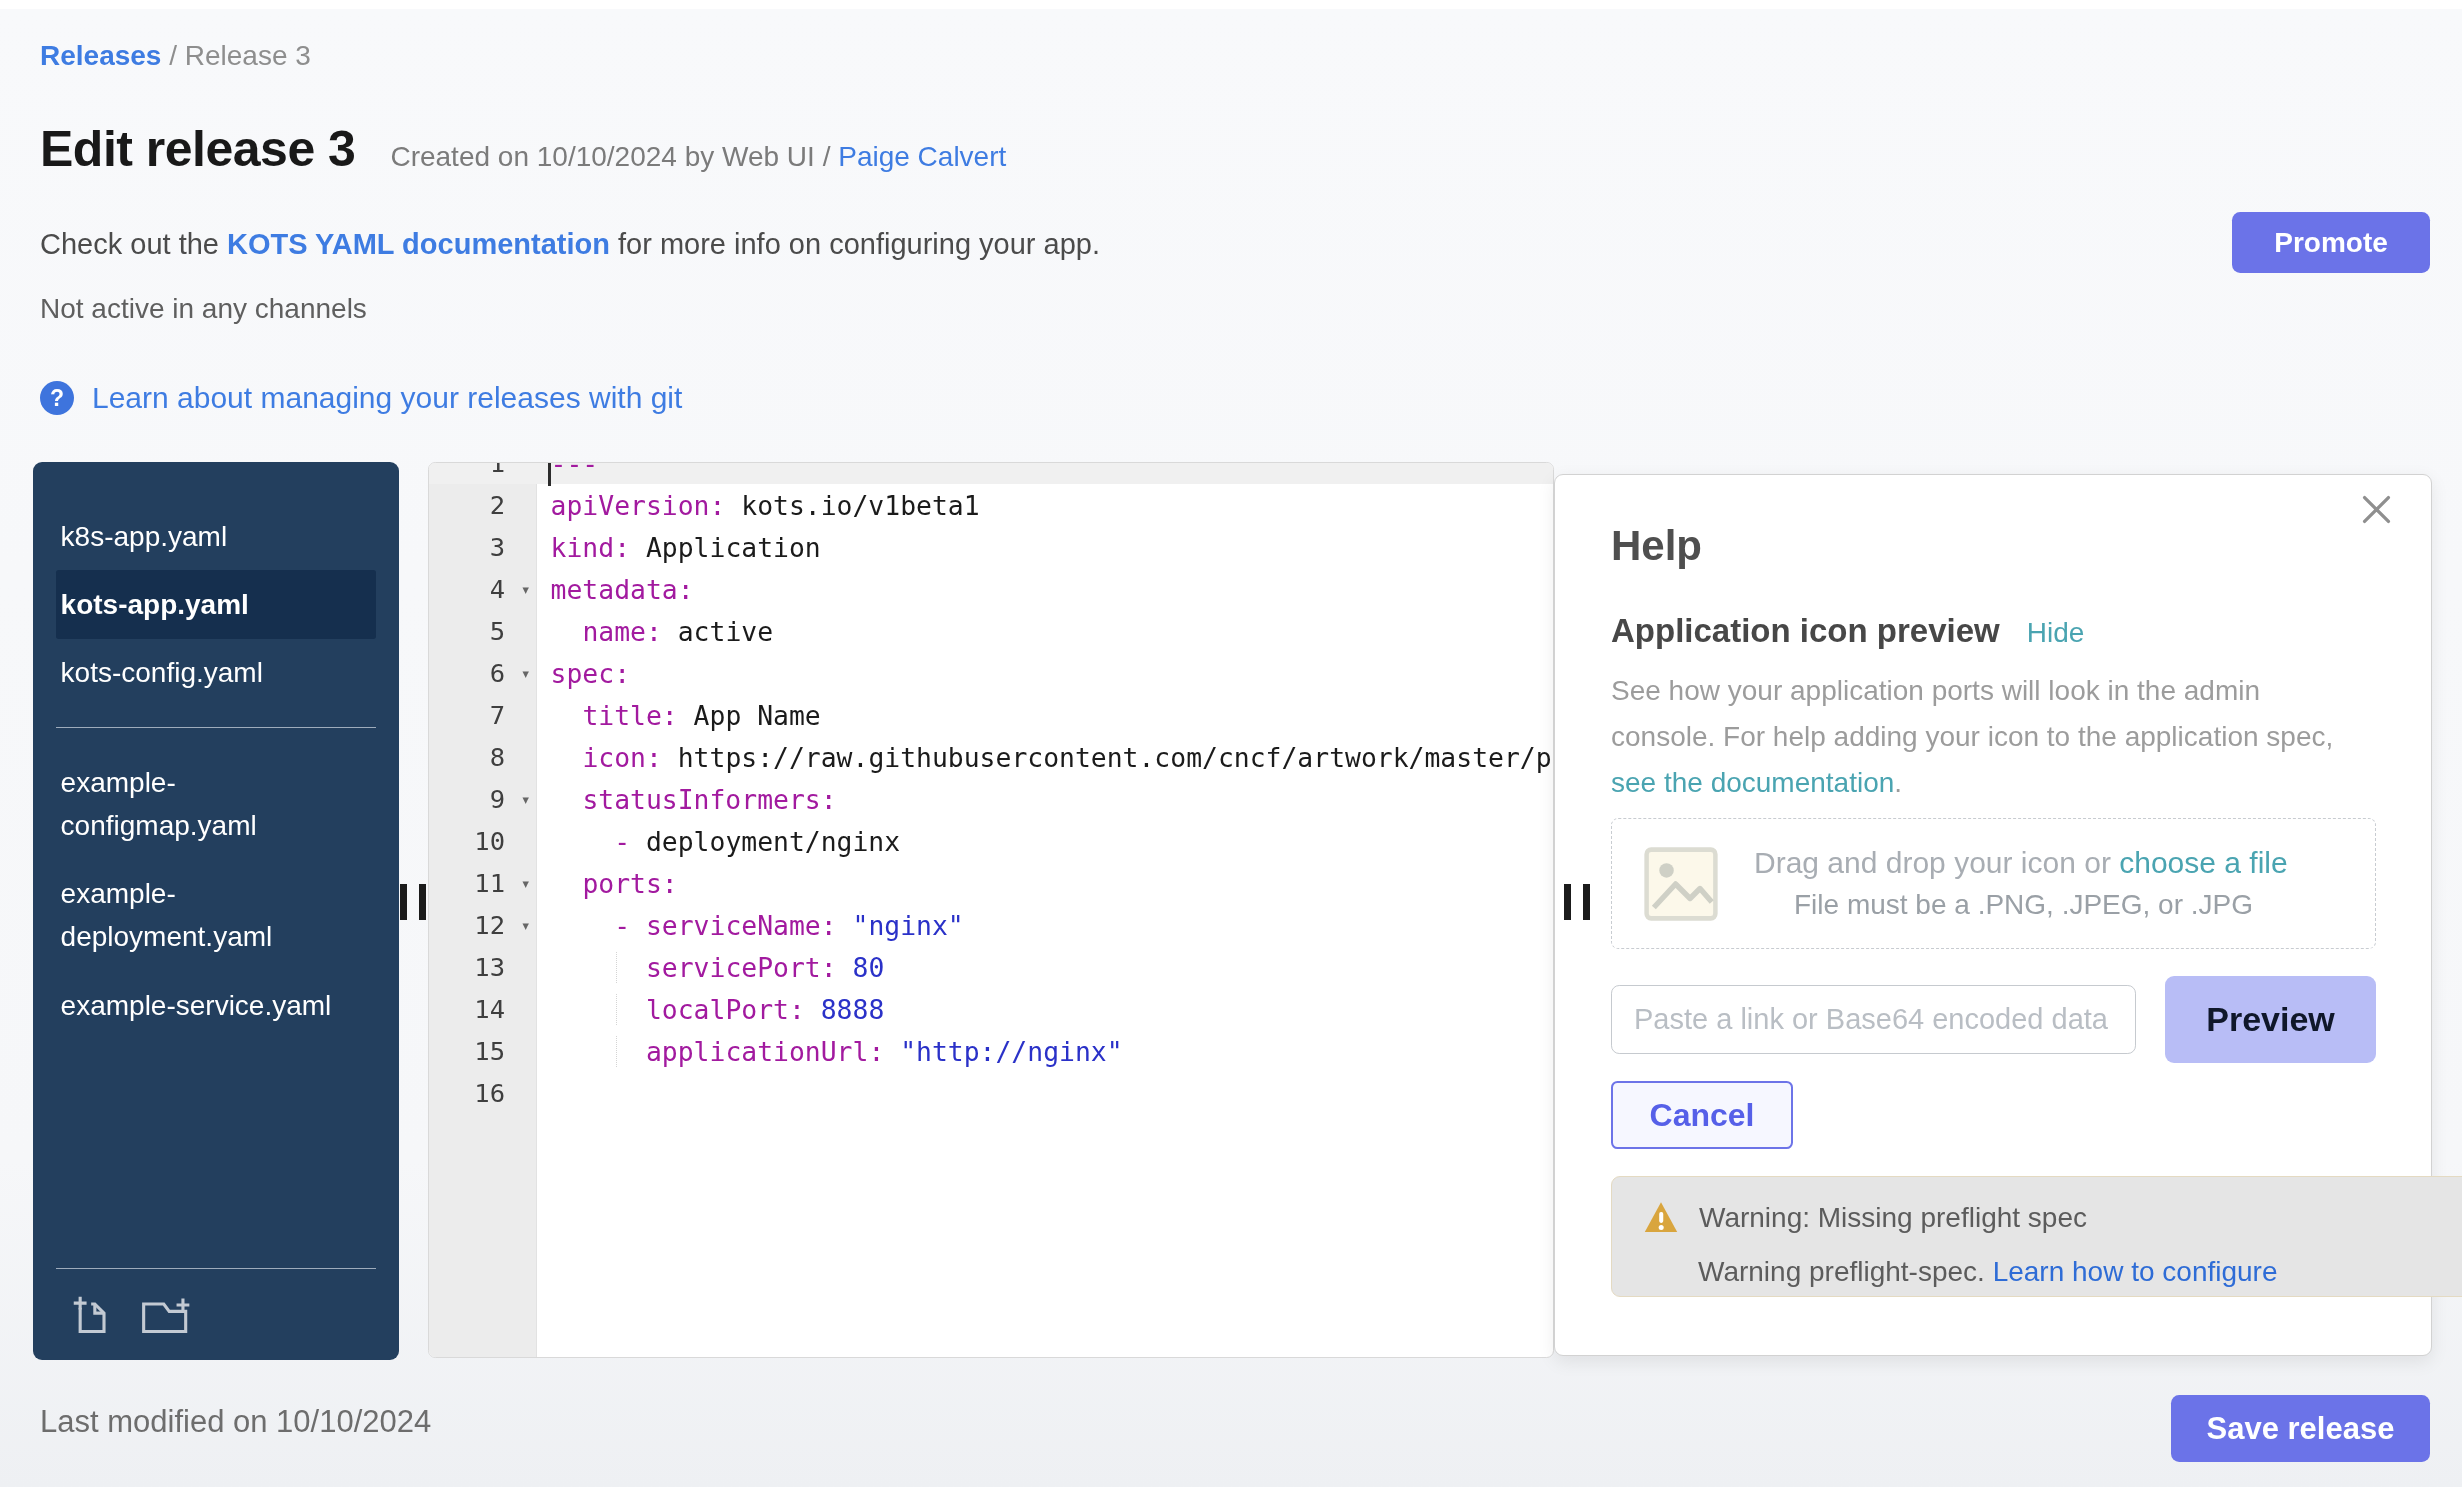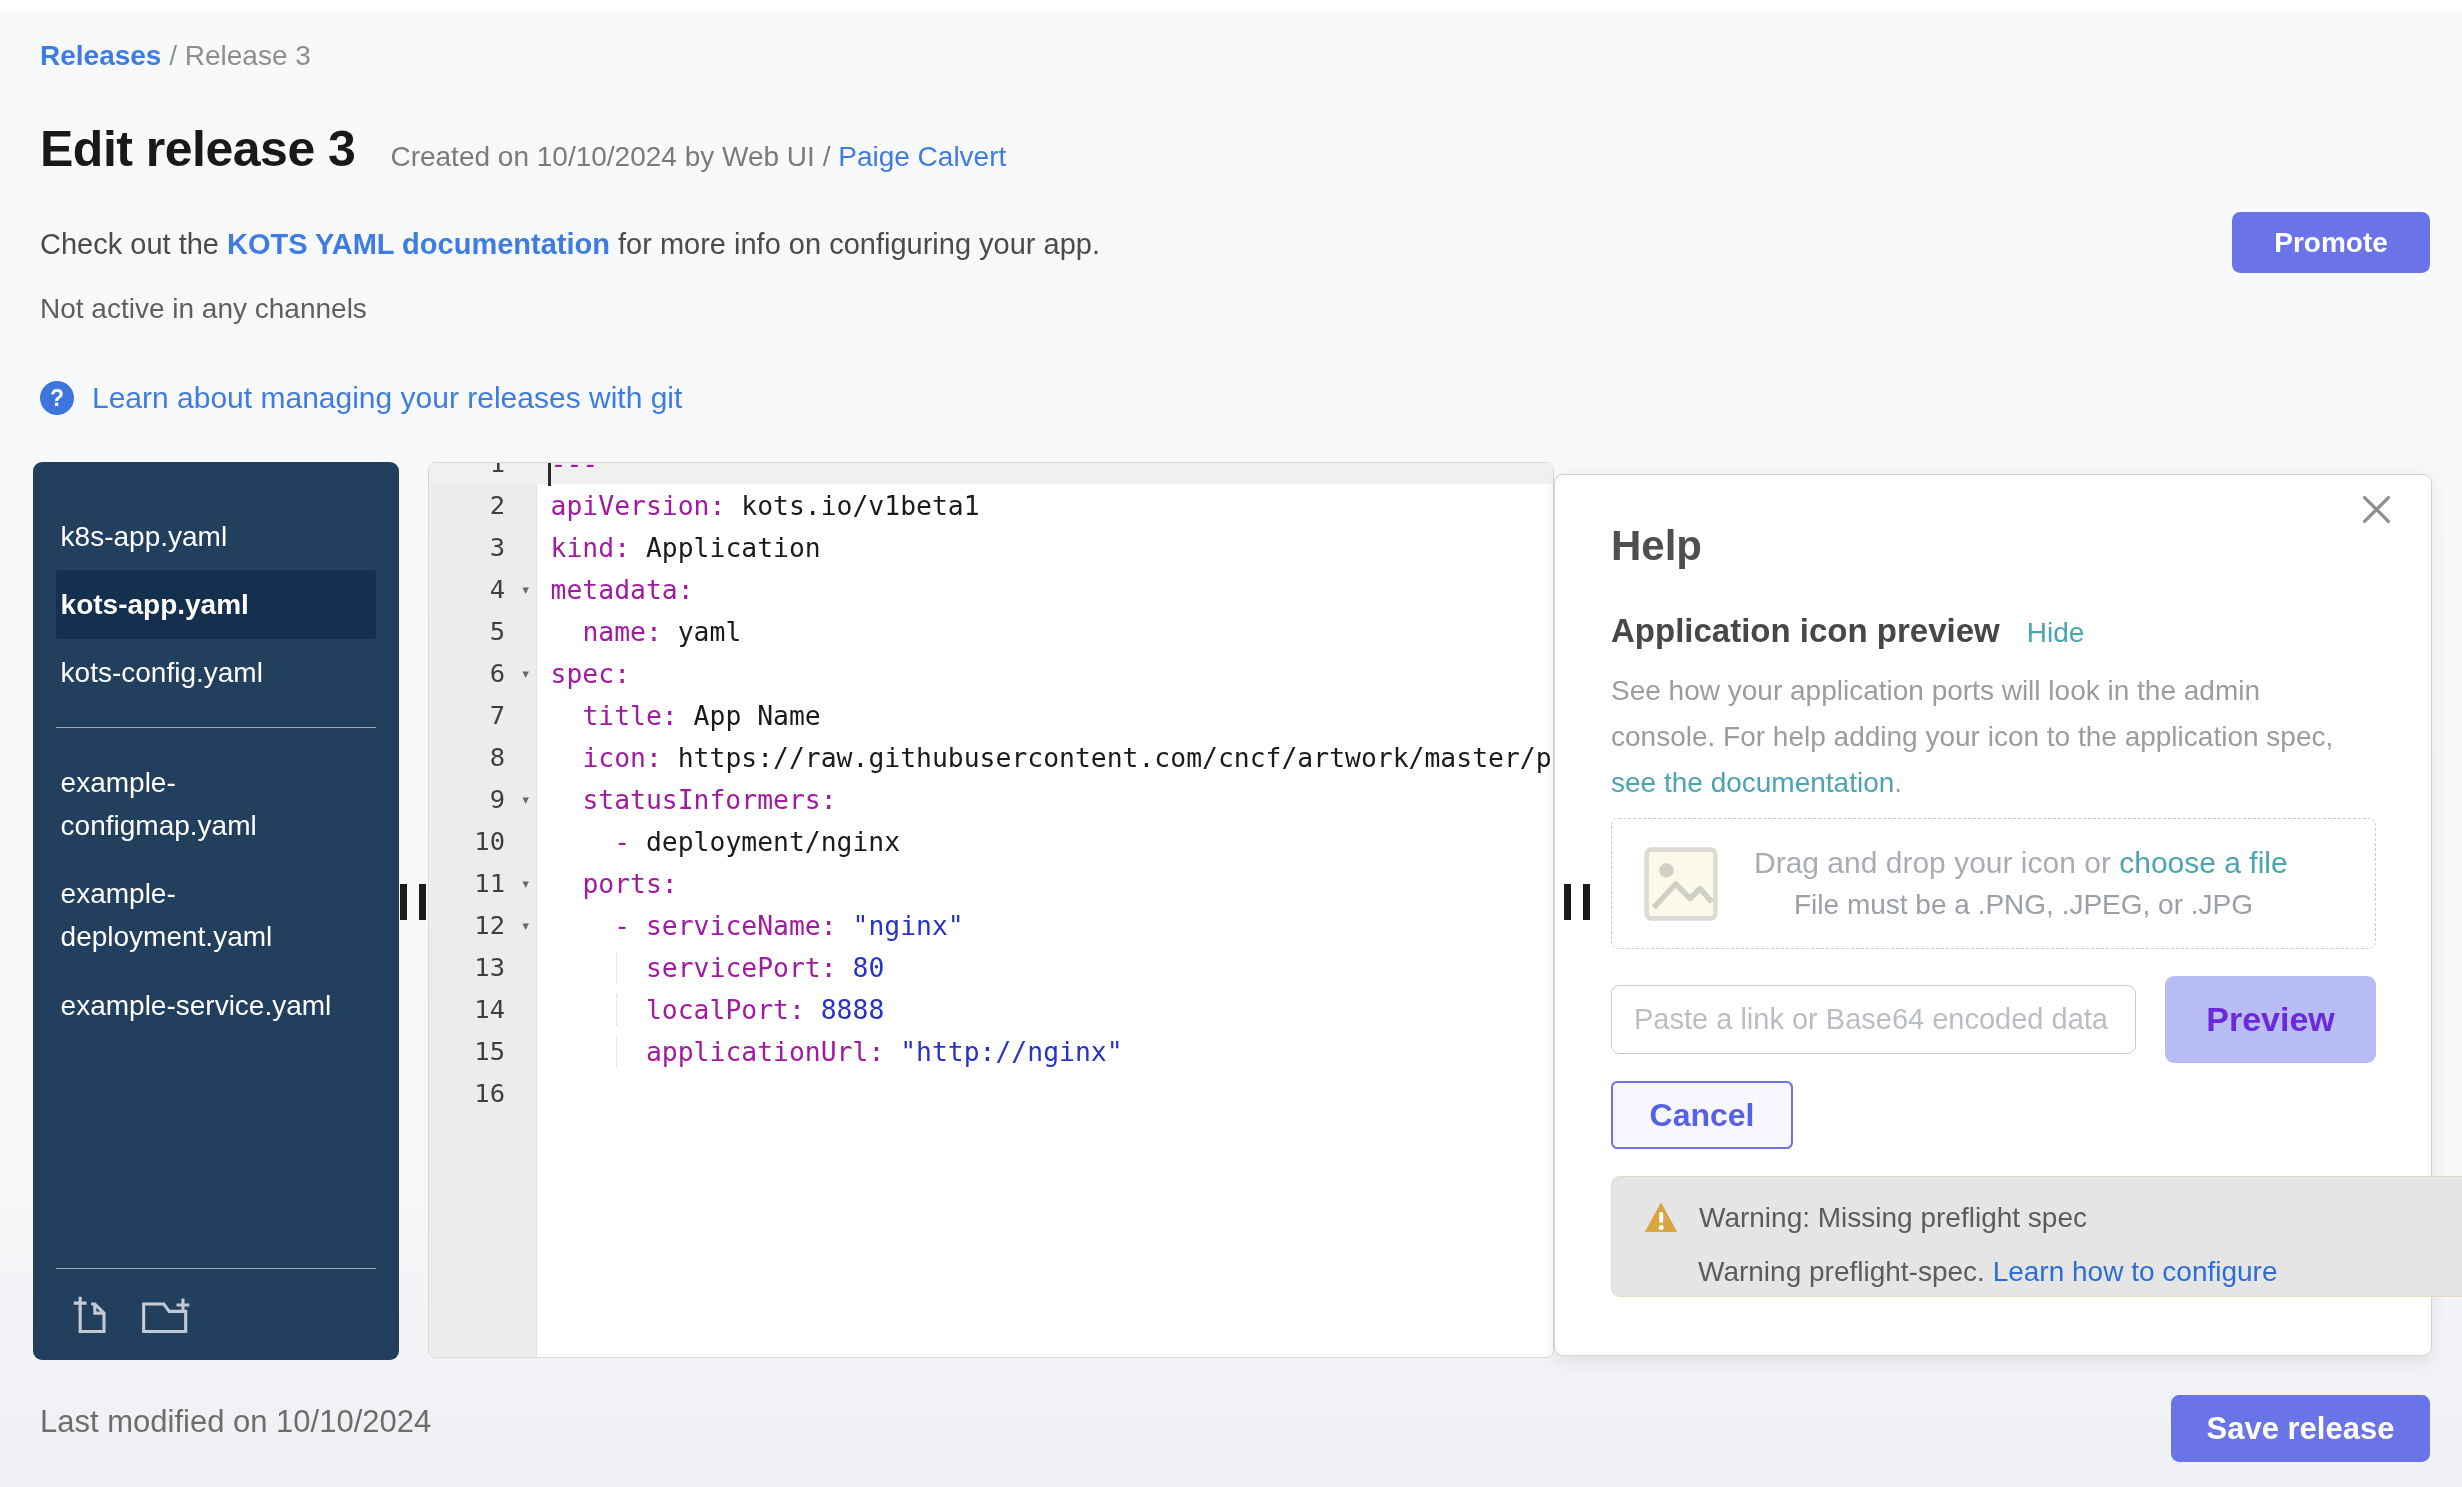--- a/index.html
+++ b/index.html
@@ -76,21 +76,21 @@
   .dz-icon{margin-left:31px;flex:none;}
   .dz-text{margin-left:35px;}
   .dz-main{font-size:30px;color:#a8adb3;}
   .dz-main a{color:#4aa4b1;text-decoration:none;cursor:pointer;}
   .dz-hint{margin-top:9px;font-size:28px;color:#9aa0a6;margin-left:40px;}
   .url-input{position:absolute;left:56px;top:510px;width:525px;height:69px;box-sizing:border-box;
         border:1.8px solid #c6cacf;border-radius:8.2px;padding:0 22px;font-size:29px;color:#555;
         font-family:inherit;background:#fff;outline:none;}
   .url-input::placeholder{color:#b9bec4;}
   .preview-btn{position:absolute;left:610px;top:501px;width:211px;height:87px;background:#b8bdf6;
-        border:none;border-radius:9px;color:#6d28d9;font-size:34px;font-weight:700;font-family:inherit;cursor:pointer;}
+        border:none;border-radius:9px;color:#0f172a;font-size:34px;font-weight:700;font-family:inherit;cursor:pointer;}
   .cancel-btn{position:absolute;left:56px;top:606px;width:182px;height:68px;background:#f6f7ff;
         border:2.7px solid #6d74e8;border-radius:6.4px;color:#5660e8;font-size:32px;font-weight:700;
         font-family:Liberation Sans, sans-serif;cursor:pointer;}
   .warning-box{position:absolute;left:56px;top:701px;width:883px;height:121px;box-sizing:border-box;
         background:#e5e5e5;border:0.9px solid #e4dac2;border-radius:9px;padding:23px 31px;overflow:hidden;}
   .warn-line1{display:flex;align-items:center;}
   .warn-title{margin-left:20px;font-size:28px;color:#5c5c5c;}
   .warn-line2{margin-top:21px;padding-left:55px;font-size:28px;color:#5c5c5c;}
   .warn-line2 a{color:#2e6cd6;text-decoration:none;cursor:pointer;}
 
@@ -176,21 +176,21 @@
         <div class="ed-row">
           <div class="ed-num">3</div>
           <div class="ed-code"><span class="tk-key">kind:</span><span class="tk-plain"> Application</span></div>
         </div>
         <div class="ed-row">
           <div class="ed-num">4<span class="ed-fold">▾</span></div>
           <div class="ed-code"><span class="tk-key">metadata:</span></div>
         </div>
         <div class="ed-row">
           <div class="ed-num">5</div>
-          <div class="ed-code"><span class="tk-plain">  </span><span class="tk-key">name:</span><span class="tk-plain"> yaml</span></div>
+          <div class="ed-code"><span class="tk-plain">  </span><span class="tk-key">name:</span><span class="tk-plain"> active</span></div>
         </div>
         <div class="ed-row">
           <div class="ed-num">6<span class="ed-fold">▾</span></div>
           <div class="ed-code"><span class="tk-key">spec:</span></div>
         </div>
         <div class="ed-row">
           <div class="ed-num">7</div>
           <div class="ed-code"><span class="tk-plain">  </span><span class="tk-key">title:</span><span class="tk-plain"> App Name</span></div>
         </div>
         <div class="ed-row">

